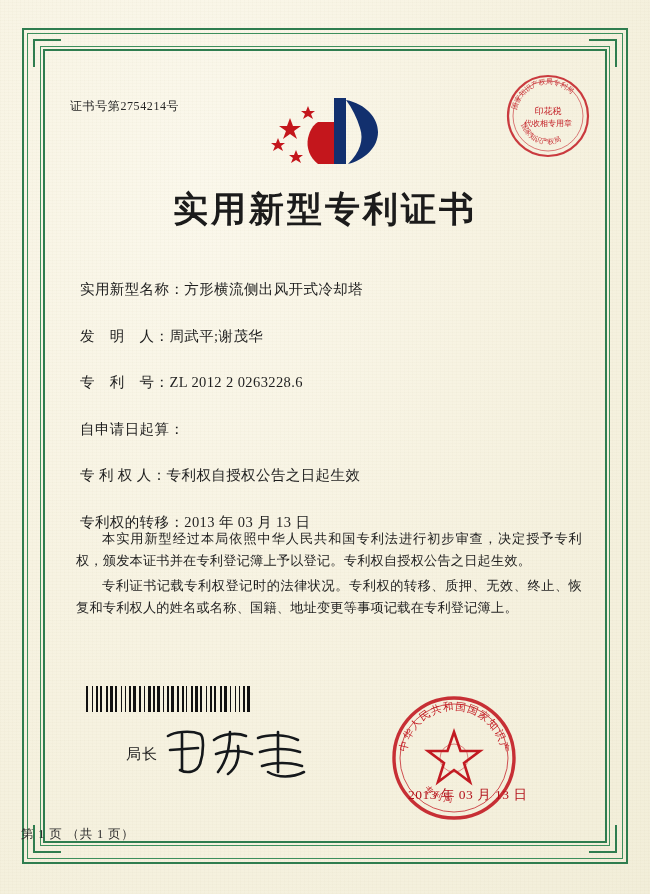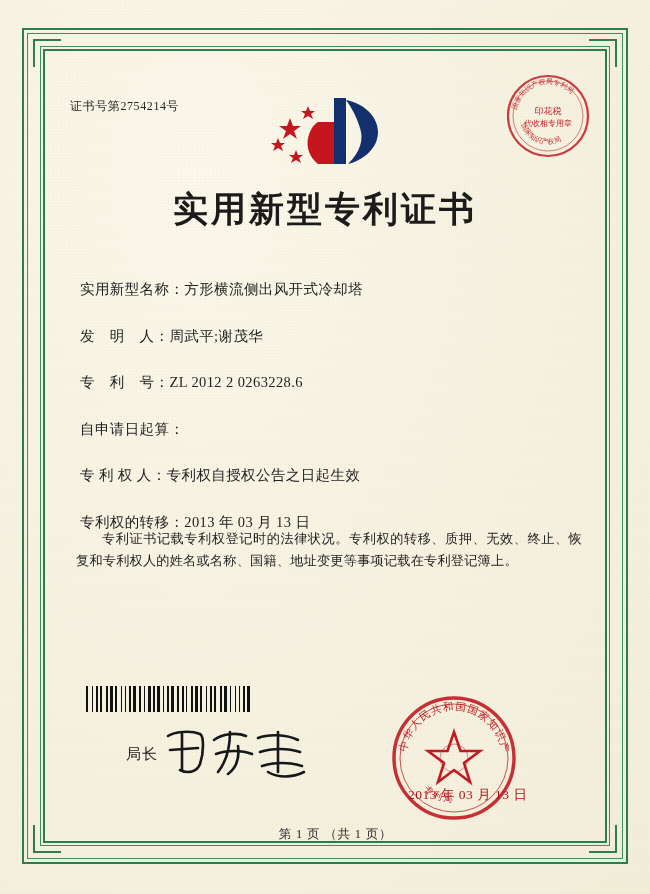--- a/index.html
+++ b/index.html
@@ -212,21 +212,20 @@
     letter-spacing: 0.5px;
     font-family: "Liberation Serif", serif;
   }
 
   
   #page-footer {
     position: absolute;
     left: 0;
     right: 0;
     top: 826px;
-    text-align: center;
     font-size: 12.5px;
     color: #2a2a2a;
     letter-spacing: 0.8px;
     margin-left: 21px;
   }
 
   .seal-text-ring {
     font-size: 7px;
     fill: #c21a22;
     font-family: "Liberation Serif", serif;
@@ -308,20 +307,21 @@
       <span class="field-label">专 利 权 人：</span>
       <span class="field-value">专利权自授权公告之日起生效</span>
     </div>
     <div class="field-row">
       <span class="field-label">专利权的转移：</span>
       <span class="field-value">2013 年 03 月 13 日</span>
     </div>
   </div>
 
   <div id="body-text">
+    <p>本实用新型经过本局依照中华人民共和国专利法进行初步审查，决定授予专利权，颁发本证书并在专利登记簿上予以登记。专利权自授权公告之日起生效。</p>
     <p>专利证书记载专利权登记时的法律状况。专利权的转移、质押、无效、终止、恢复和专利权人的姓名或名称、国籍、地址变更等事项记载在专利登记簿上。</p>
   </div>
 
   <div id="barcode">
       <div class="bar" style="left: 0px; width: 2.4px;"></div>
       <div class="bar" style="left: 5.8px; width: 1.2px;"></div>
       <div class="bar" style="left: 10.4px; width: 1.2px;"></div>
       <div class="bar" style="left: 13.8px; width: 2.4px;"></div>
       <div class="bar" style="left: 19.6px; width: 2.4px;"></div>
       <div class="bar" style="left: 24.2px; width: 2.4px;"></div>

